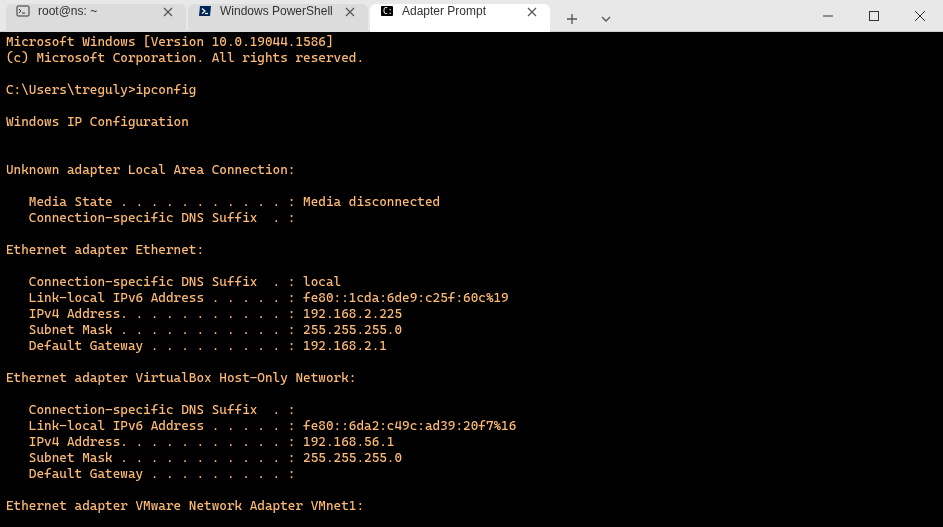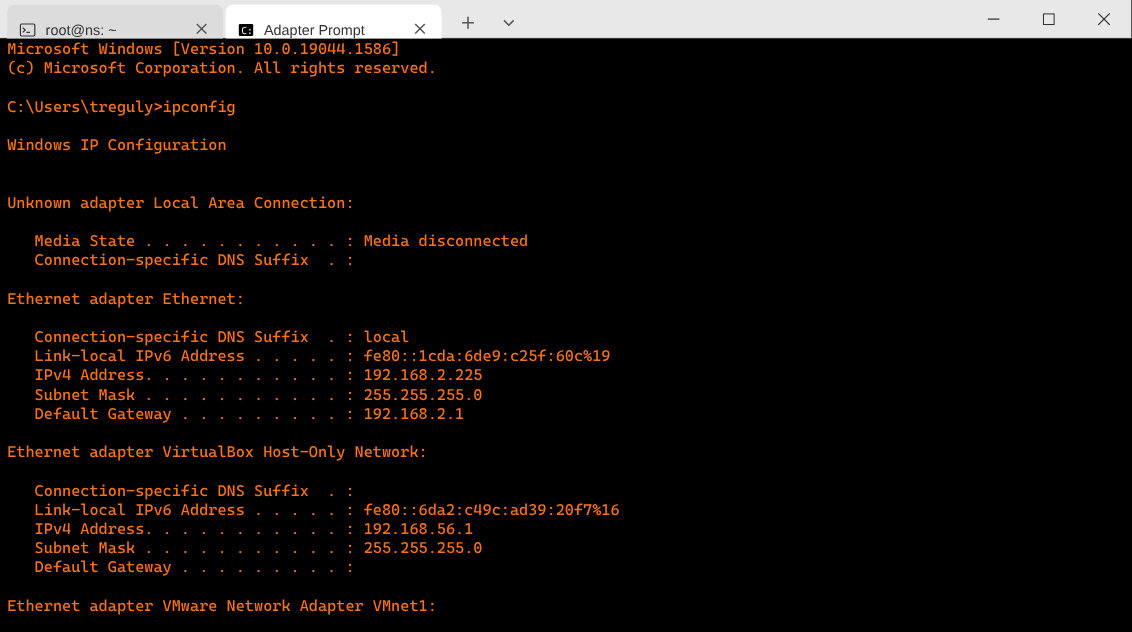--- a/index.html
+++ b/index.html
@@ -22,21 +22,21 @@
       border-bottom: 1px solid #d0d0d0;
     }
     .tabs {
       display: flex;
       align-items: flex-end;
       height: 32px;
       padding-left: 6px;
     }
     .tab {
       display: flex;
-      align-items: flex-end;
+      align-items: flex-start;
       height: 28px;
       padding: 0 10px;
       margin-right: 2px;
       background: #dcdcdc;
       border-top-left-radius: 6px;
       border-top-right-radius: 6px;
       font-size: 12px;
       color: #333;
       cursor: pointer;
       min-width: 180px;
@@ -96,21 +96,21 @@
       width: 46px;
       height: 32px;
       display: inline-flex;
       align-items: center;
       justify-content: center;
       cursor: pointer;
       color: #333;
     }
     .terminal {
       background: #000;
-      color: #f97316;
+      color: #fdba74;
       font-family: "Cascadia Mono", "Consolas", monospace;
       font-size: 13px;
       line-height: 16px;
       padding: 2px 6px;
       white-space: pre;
       height: calc(527px - 32px);
       overflow: hidden;
     }
     .terminal-line {
       white-space: pre;
@@ -135,20 +135,35 @@
           </svg>
       </span>
       <span class="tab-label">root@ns: ~</span>
       <span class="tab-close">
         <svg width="10" height="10" viewBox="0 0 10 10">
             <path d="M1 1 L9 9 M9 1 L1 9" stroke="#555" stroke-width="1.2"></path>
           </svg>
       </span>
     </div>
 
+    <div class="tab">
+      <span class="tab-icon">
+        <svg width="14" height="14" viewBox="0 0 14 14">
+            <path d="M2 2 L13 2 L12 12 L1 12 Z" fill="#012456"></path>
+            <path d="M4 4.5 L7 7 L4 9.5" stroke="#fff" stroke-width="1.2" fill="none"></path>
+            <line x1="7" y1="9.5" x2="10" y2="9.5" stroke="#fff" stroke-width="1.2"></line>
+          </svg>
+      </span>
+      <span class="tab-label">Windows PowerShell</span>
+      <span class="tab-close">
+        <svg width="10" height="10" viewBox="0 0 10 10">
+            <path d="M1 1 L9 9 M9 1 L1 9" stroke="#555" stroke-width="1.2"></path>
+          </svg>
+      </span>
+    </div>
 
     <div class="tab active">
       <span class="tab-icon">
         <svg width="14" height="14" viewBox="0 0 14 14">
             <rect x="1" y="2" width="12" height="10" rx="1" fill="#000"></rect>
             <text x="3" y="10" font-size="8" fill="#fff" font-family="monospace">C:</text>
           </svg>
       </span>
       <span class="tab-label">Adapter Prompt</span>
       <span class="tab-close">

